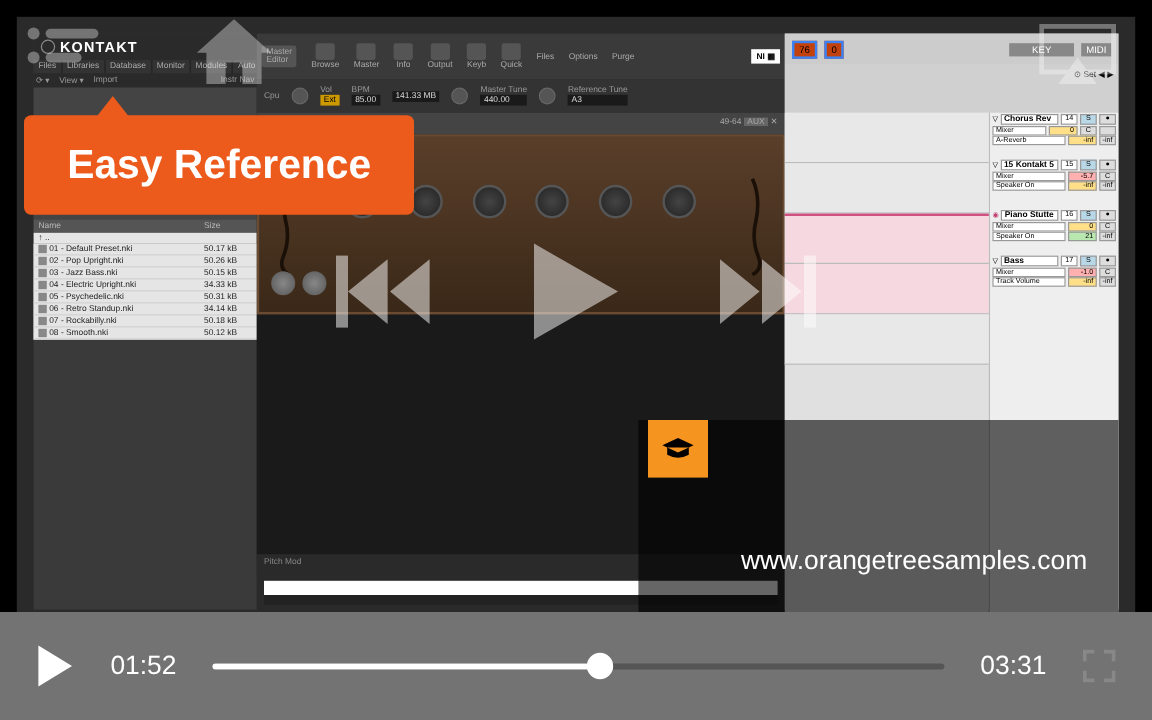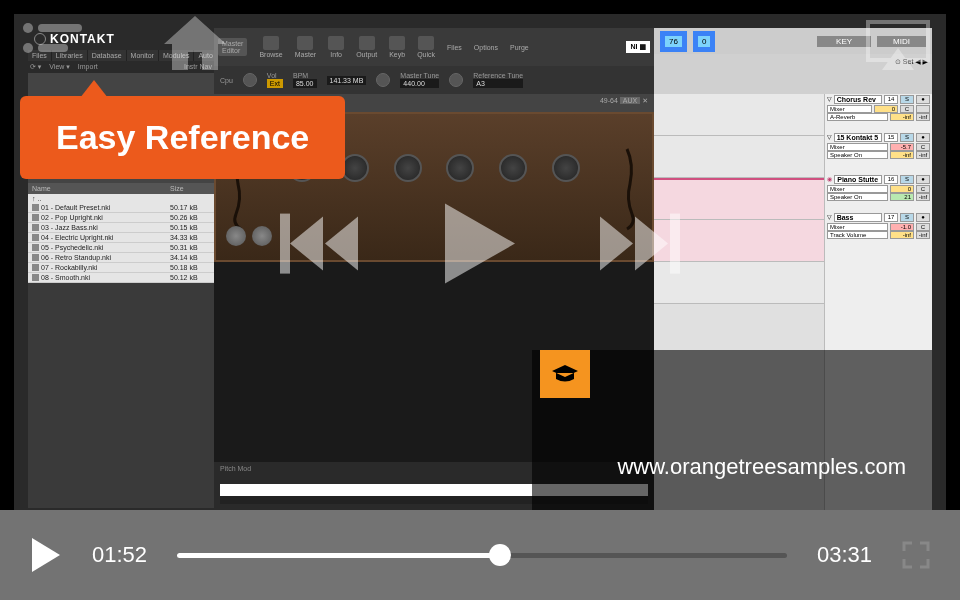--- a/index.html
+++ b/index.html
@@ -48,21 +48,21 @@
 .knob-row { position: absolute; top: 40px; left: 60px; right: 60px; display: flex; justify-content: space-around; }
 .amp-knob { width: 28px; height: 28px; background: radial-gradient(#444, #222); border-radius: 50%; border: 2px solid #555; }
 .small-knobs { position: absolute; bottom: 14px; left: 10px; display: flex; gap: 6px; }
 .small-knob { width: 20px; height: 20px; background: radial-gradient(#888, #555); border-radius: 50%; }
 .pitch-section { height: 20px; background: #2a2a2a; font-size: 7px; color: #888; padding: 3px 6px; }
 .keyboard { height: 20px; background: linear-gradient(#fff 60%, #222 60%); margin: 2px 6px; }
 
 
 .daw-panel { position: absolute; left: 640px; top: 14px; right: 14px; height: 480px; background: #d8d8d8; font-size: 8px; }
 .daw-top { height: 26px; background: #ccc; display: flex; align-items: center; padding: 2px 6px; gap: 6px; font-size: 8px; }
-.daw-num { background: #7dd3fc; border: 5px solid #3b82f6; padding: 1px 4px; }
+.daw-num { background: #c2410c; border: 2px solid #3b82f6; padding: 1px 4px; }
 .daw-body { display: flex; height: calc(100% - 26px); }
 .daw-tracks { width: 170px; background: #e0e0e0; }
 .daw-mixer-col { flex: 1; background: #eee; border-left: 1px solid #bbb; }
 .daw-chan { padding: 1px 2px; font-size: 6px; }
 .daw-chan-header { display: flex; gap: 2px; margin-bottom: 1px; }
 .daw-chan-name { background: #fff; border: 1px solid #999; padding: 0 2px; flex: 1; font-size: 7px; font-weight: bold; }
 .daw-chip { background: #ddd; border: 1px solid #999; width: 14px; text-align: center; font-size: 6px; }
 .daw-chip-s { background: #b8d8e8; }
 .daw-chip-num { background: #fff; }
 .daw-row { display: flex; gap: 2px; font-size: 6px; }
@@ -279,21 +279,21 @@
       <div style="height:200px;background:#1a1a1a"></div>
       <div class="pitch-section">Pitch Mod</div>
       <div class="keyboard"></div>
     </div>
 
     <div class="daw-panel">
       <div class="daw-top">
         <span class="daw-num">76</span>
         <span class="daw-num">0</span>
         <span style="margin-left:auto;background:#888;color:#fff;padding:1px 19px">KEY</span>
-        <span style="background:#888;color:#fff;padding:1px 16px">MIDI</span>
+        <span style="background:#888;color:#fff;padding:1px 4px">MIDI</span>
       </div>
       <div style="height:40px;background:#d0d0d0;font-size:7px;padding:4px;text-align:right">
         ⊙ <span>Set</span> ◀ ▶
       </div>
       <div class="daw-body">
         <div class="daw-tracks">
           <div class="track-line"></div>
           <div class="track-line"></div>
           <div class="track-line pink" style="background:linear-gradient(#f5d8e0,#f5d8e0);border-top:2px solid #d05080"></div>
           <div class="track-line pink"></div>

